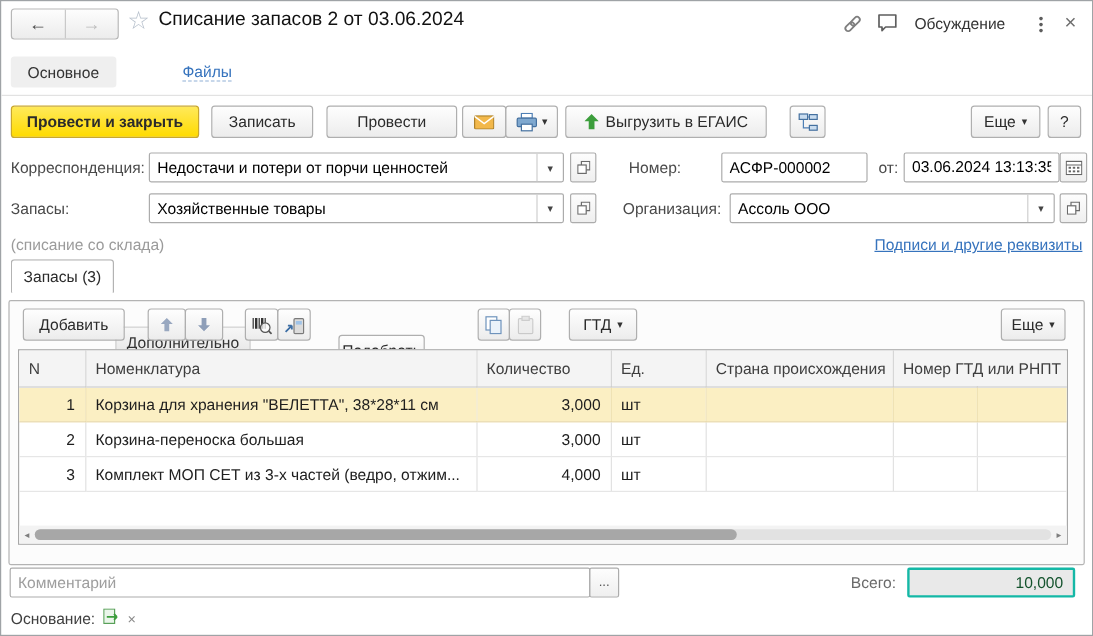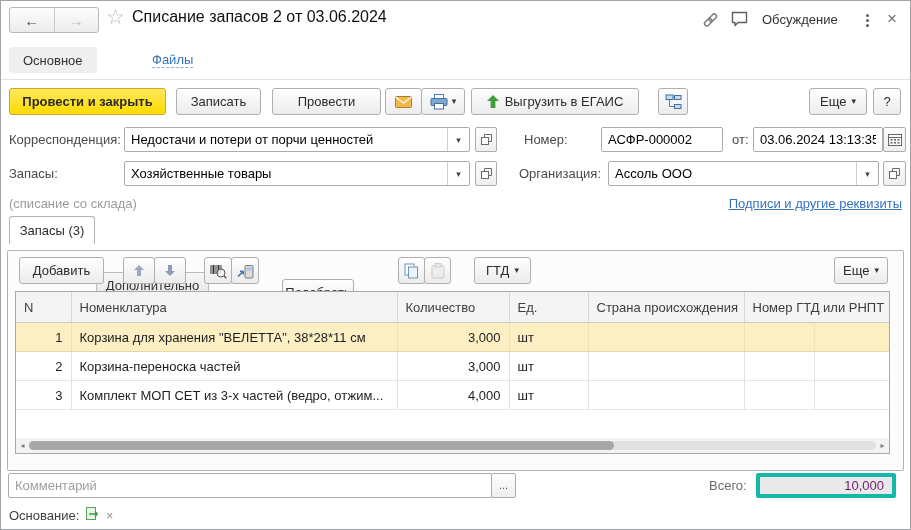--- a/index.html
+++ b/index.html
@@ -55,22 +55,22 @@
   table.grid .num{text-align:right;}
   tr.selrow td{background:#FBEFC3;border-right-color:#EFE2B4;border-bottom-color:#E8D8A6;}
 
   .hscroll{position:absolute;left:15px;top:437px;width:873px;height:15px;background:#F3F3F3;display:flex;
            align-items:center;z-index:4;}
   .harrow{width:13px;text-align:center;font-size:8px;color:#7E7E7E;cursor:default;}
   .htrack{position:relative;flex:1;height:9px;background:#E2E2E2;border-radius:5px;}
   .hthumb{position:absolute;left:0;top:0;height:9px;width:585px;background:#A7A7A7;border-radius:5px;}
 
   .total{position:absolute;left:755px;top:472px;width:140px;height:25px;box-sizing:border-box;background:#E9E9E9;
-         border:4px solid #14b8a6;border-radius:2px;display:flex;align-items:center;justify-content:flex-end;
-         padding:0 8px;color:#701a75;}
+         border:2px solid #14b8a6;border-radius:2px;display:flex;align-items:center;justify-content:flex-end;
+         padding:0 8px;color:#14532d;}
   .basisrow{position:absolute;left:8px;top:506px;display:flex;align-items:center;gap:7px;}
   .vdots span{display:block;width:3px;height:3px;border-radius:50%;background:#5E5E5E;margin:2px auto;}
   .divider{position:absolute;left:0;top:78px;width:911px;height:1px;background:#E2E2E2;}
   .chip{position:absolute;left:8px;top:46px;height:26px;box-sizing:border-box;background:#EFEFEF;border-radius:3px;
         display:flex;align-items:center;padding:0 14px;color:#333;}
 </style>
 </head>
 <body>
 
 <div id="app">
@@ -303,21 +303,21 @@
           <td class="num">1</td>
           <td>Корзина для хранения "ВЕЛЕТТА", 38*28*11 см</td>
           <td class="num">3,000</td>
           <td>шт</td>
           <td></td>
           <td></td>
           <td></td>
         </tr>
         <tr>
           <td class="num">2</td>
-          <td>Корзина-переноска частей</td>
+          <td>Корзина-переноска большая</td>
           <td class="num">3,000</td>
           <td>шт</td>
           <td></td>
           <td></td>
           <td></td>
         </tr>
         <tr>
           <td class="num">3</td>
           <td>Комплект МОП СЕТ из 3-х частей (ведро, отжим...</td>
           <td class="num">4,000</td>

